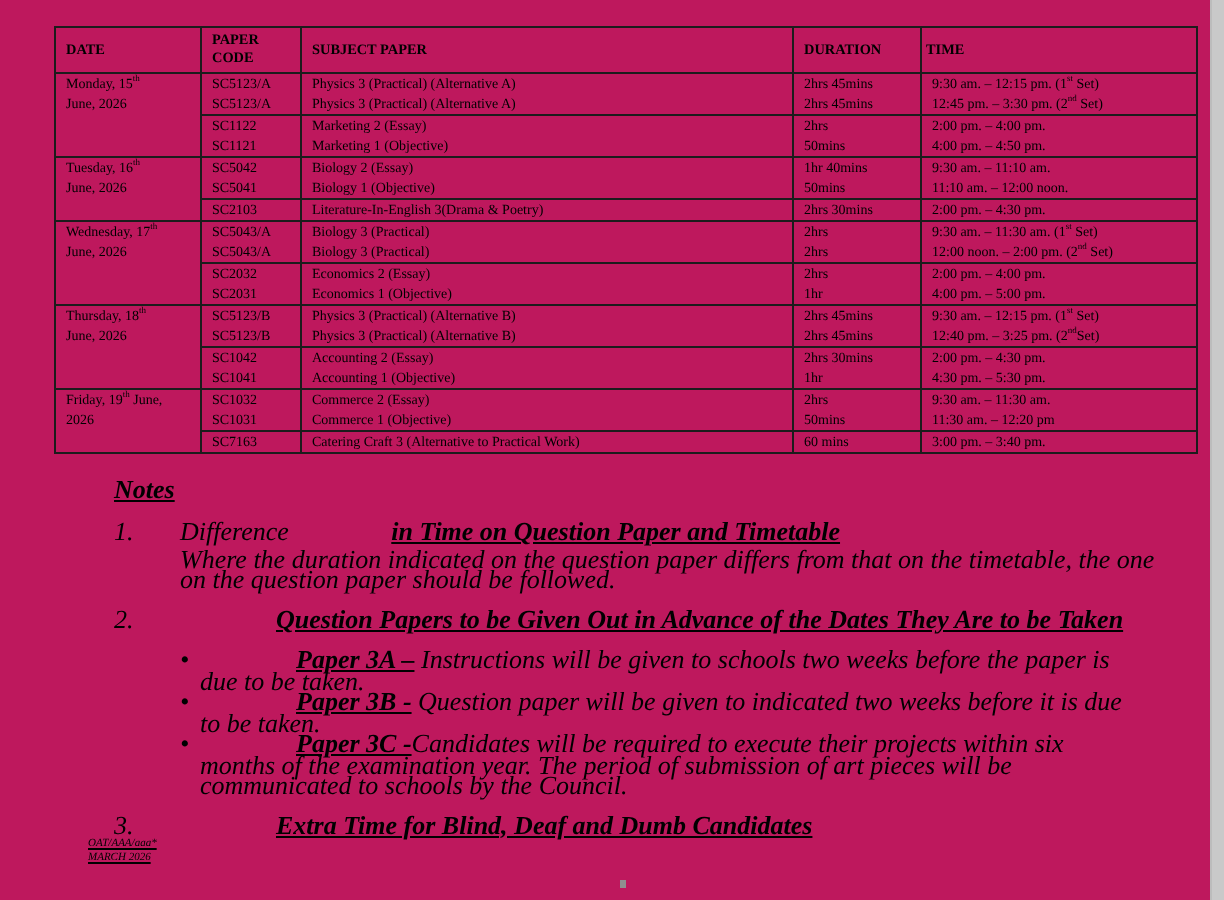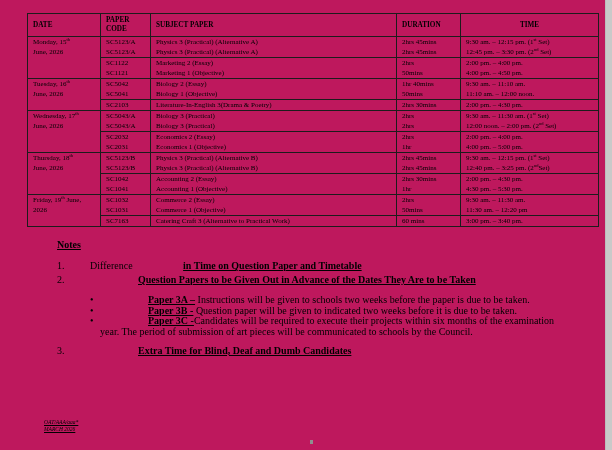--- a/index.html
+++ b/index.html
@@ -13,32 +13,32 @@
     position:absolute; left:27px; top:13px; width:571px;
     border-collapse:collapse; table-layout:fixed;
     border:1px solid #1c1c1c;
   }
   .timetable th, .timetable td { border-left:1px solid #1c1c1c; overflow:hidden; }
   .timetable th {
     font-size:7.2px; font-weight:bold; text-align:left;
     padding:2px 2px 2px 5px; line-height:9px; border-bottom:1px solid #1c1c1c;
     vertical-align:middle;
   }
-  .timetable th.center { text-align:center; padding-left:2px; }
+  .timetable th.center { padding-left:2px; }
   .timetable td {
     font-size:7px; height:10px; line-height:10px;
     padding:0 2px 0 5px; white-space:nowrap; vertical-align:middle;
   }
   .timetable td.date-cell { white-space:normal; vertical-align:top; line-height:10px; }
   .timetable tr.day-top td { border-top:1px solid #1c1c1c; }
   .timetable tr.sess-top td { border-top:1px solid #1c1c1c; }
   .timetable sup, .notes sup { font-size:4.5px; vertical-align:super; line-height:0; }
 
   
-  .notes { position:absolute; left:57px; top:240px; width:530px; font-size:10px; line-height:10px; }
+  .notes { position:absolute; left:57px; top:240px; width:530px; font-size:13px; line-height:10px;font-style:italic; }
   .notes-title { font-weight:bold; text-decoration:underline; margin-bottom:11px; }
   .note-row { display:flex; }
   .note-num { flex:0 0 33px; }
   .note-content { flex:1 1 auto; }
   .hu { font-weight:bold; text-decoration:underline;padding-left:48px; }
   .indent { margin-left:33px; }
   .mb4 { margin-bottom:4px; } .mb6 { margin-bottom:6px; } .mb7 { margin-bottom:7px; }
   .mb9 { margin-bottom:9px; } .mb10 { margin-bottom:10px; }
   .bullets { margin-left:33px; }
   .bullet { display:flex; line-height:10.5px; }
@@ -199,20 +199,21 @@
       </tbody>
   </table>
 
   <div class="notes">
     <div class="notes-title">Notes</div>
 
     <div class="note-row mb4">
       <span class="note-num">1.</span>
       <span class="note-content"><span>Difference </span><span class="hu">in Time on Question Paper and Timetable</span></span>
     </div>
+    <div class="indent mb10">Where the duration indicated on the question paper differs from that on the timetable, the one on the question paper should be followed.</div>
 
     <div class="note-row mb10">
       <span class="note-num">2.</span>
       <span class="note-content hu">Question Papers to be Given Out in Advance of the Dates They Are to be Taken</span>
     </div>
 
     <div class="bullets mb9">
       <div class="bullet">
         <span class="bullet-dot">•</span>
         <span class="bullet-text"><span class="hu">Paper 3A –</span><span> Instructions will be given to schools two weeks before the paper is due to be taken.</span></span>

